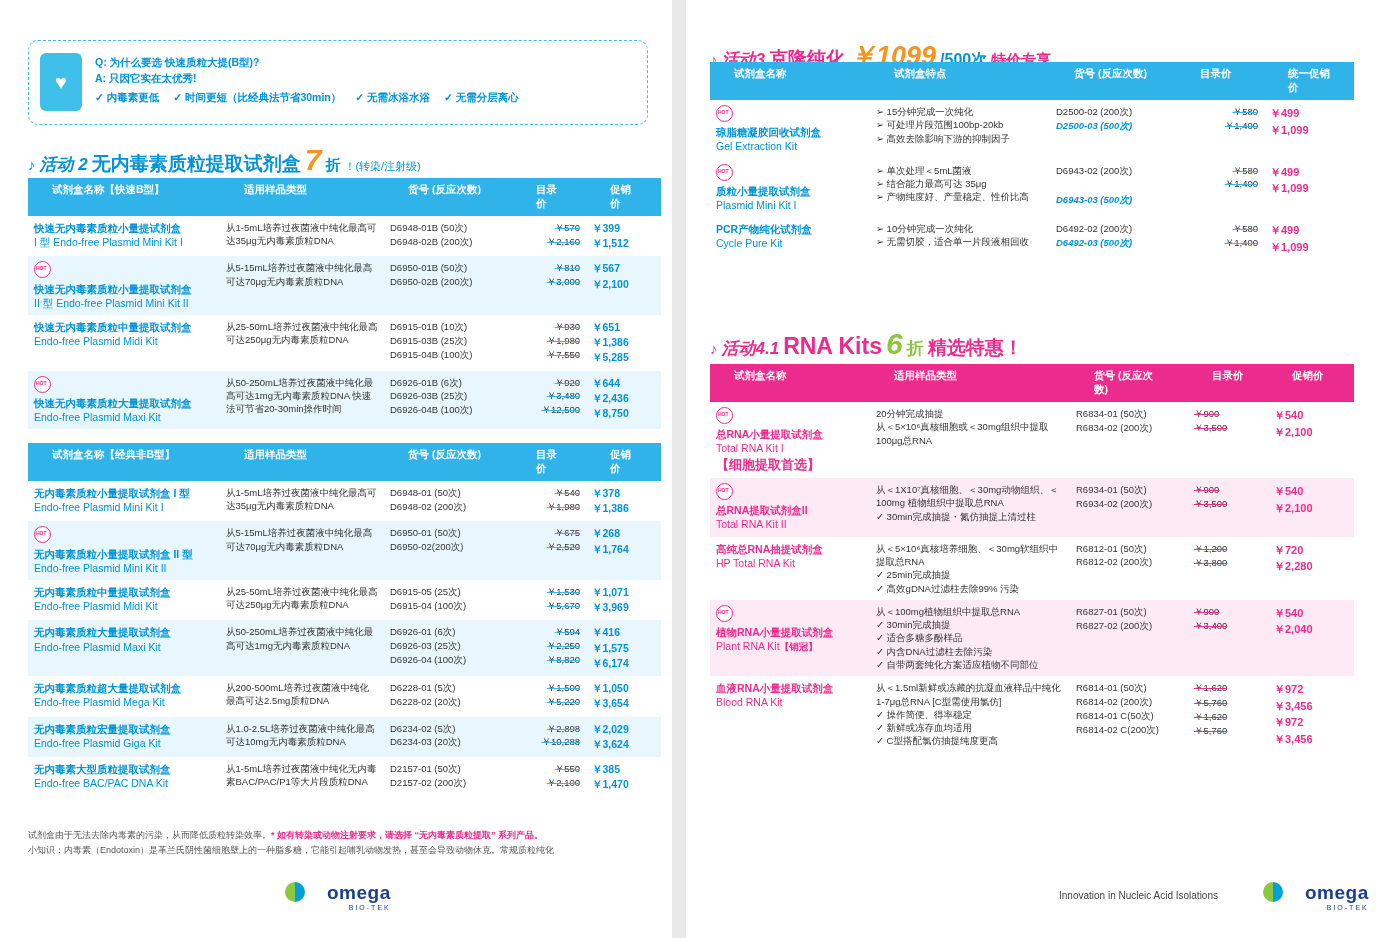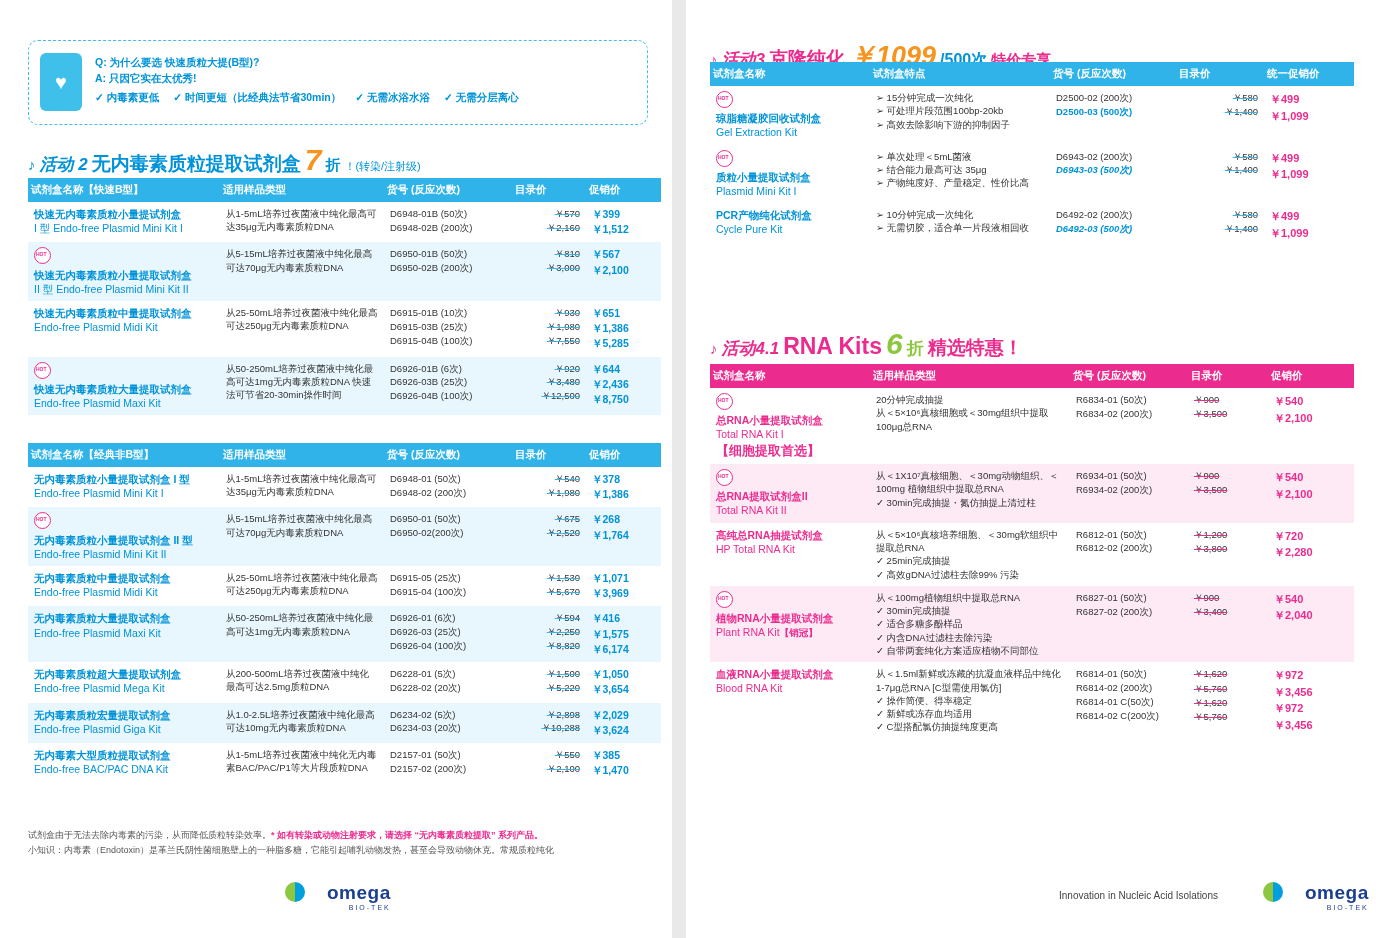--- a/index.html
+++ b/index.html
@@ -12,21 +12,21 @@
   }
   .page {
     position:absolute; top:0; background:#fff; height:938px; overflow:hidden;
   }
   .page-left { left:0; width:672px; }
   .page-right { left:686px; width:690px; }
   .gutter { position:absolute; left:672px; top:0; width:14px; height:938px; background:#e9e9e9; }
 
   
   table { border-collapse:collapse; width:100%; }
-  .hdr td { color:#fff; font-weight:bold; font-size:10.5px; padding:5px 3px; }
+  .hdr td { color:#fff; font-weight:bold; font-size:10.5px; padding:5px 24px; }
   .hdr-blue td { background:#2fb3e8; }
   .hdr-pink td { background:#ec2b8f; }
 
   td { vertical-align:top; }
   .cell { font-size:10px; padding:5px 6px; line-height:1.32; }
 
   .prodname { color:#0093d8; font-weight:bold; font-size:10.5px; line-height:1.35; }
   .prodname2 { color:#0093d8; font-size:10.5px; line-height:1.35; }
   .pinkname { color:#ec2b8f; font-weight:bold; font-size:10.5px; line-height:1.35; }
   .pinkname2 { color:#ec2b8f; font-size:10.5px; line-height:1.35; }
@@ -452,21 +452,21 @@
       <tr class="row-w">
         <td class="cell"><span class="badge"></span>
           <div class="prodname">琼脂糖凝胶回收试剂盒</div><div class="prodname2">Gel Extraction Kit</div></td>
         <td class="cell">
               <div class="desc">➢ 15分钟完成一次纯化</div>
               <div class="desc">➢ 可处理片段范围100bp-20kb</div>
               <div class="desc">➢ 高效去除影响下游的抑制因子</div>
             </td>
         <td class="cell">
               <div class="cat">D2500-02 (200次)</div>
-              <div class="cat" style="color:#0093d8;font-weight:bold;">D2500-03 (500次)</div>
+              <div class="cat" style="color:#0093d8;font-weight:bold;font-style:italic;">D2500-03 (500次)</div>
             </td>
         <td class="cell">
               <div class="oldprice">￥580</div>
               <div class="oldprice">￥1,400</div>
             </td>
         <td class="cell">
               <div class="newprice-pink" style="color:#ec2b8f;">￥499</div>
               <div class="newprice-pink" style="color:#ec2b8f;">￥1,099</div>
             </td>
       </tr>
@@ -474,21 +474,21 @@
       <tr class="row-w">
         <td class="cell"><span class="badge"></span>
           <div class="prodname">质粒小量提取试剂盒</div><div class="prodname2">Plasmid Mini Kit I</div></td>
         <td class="cell">
               <div class="desc">➢ 单次处理＜5mL菌液</div>
               <div class="desc">➢ 结合能力最高可达 35μg</div>
               <div class="desc">➢ 产物纯度好、产量稳定、性价比高</div>
             </td>
         <td class="cell">
               <div class="cat">D6943-02 (200次)</div>
-              <div class="cat" style="color:#0093d8;font-weight:bold;font-style:italic;">D6943-03 (500次)</div>
+              <div class="cat" style="color:#0093d8;font-weight:bold;font-style:italic;margin-top:16px;">D6943-03 (500次)</div>
             </td>
         <td class="cell">
               <div class="oldprice">￥580</div>
               <div class="oldprice">￥1,400</div>
             </td>
         <td class="cell">
               <div class="newprice-pink">￥499</div>
               <div class="newprice-pink">￥1,099</div>
             </td>
       </tr>

